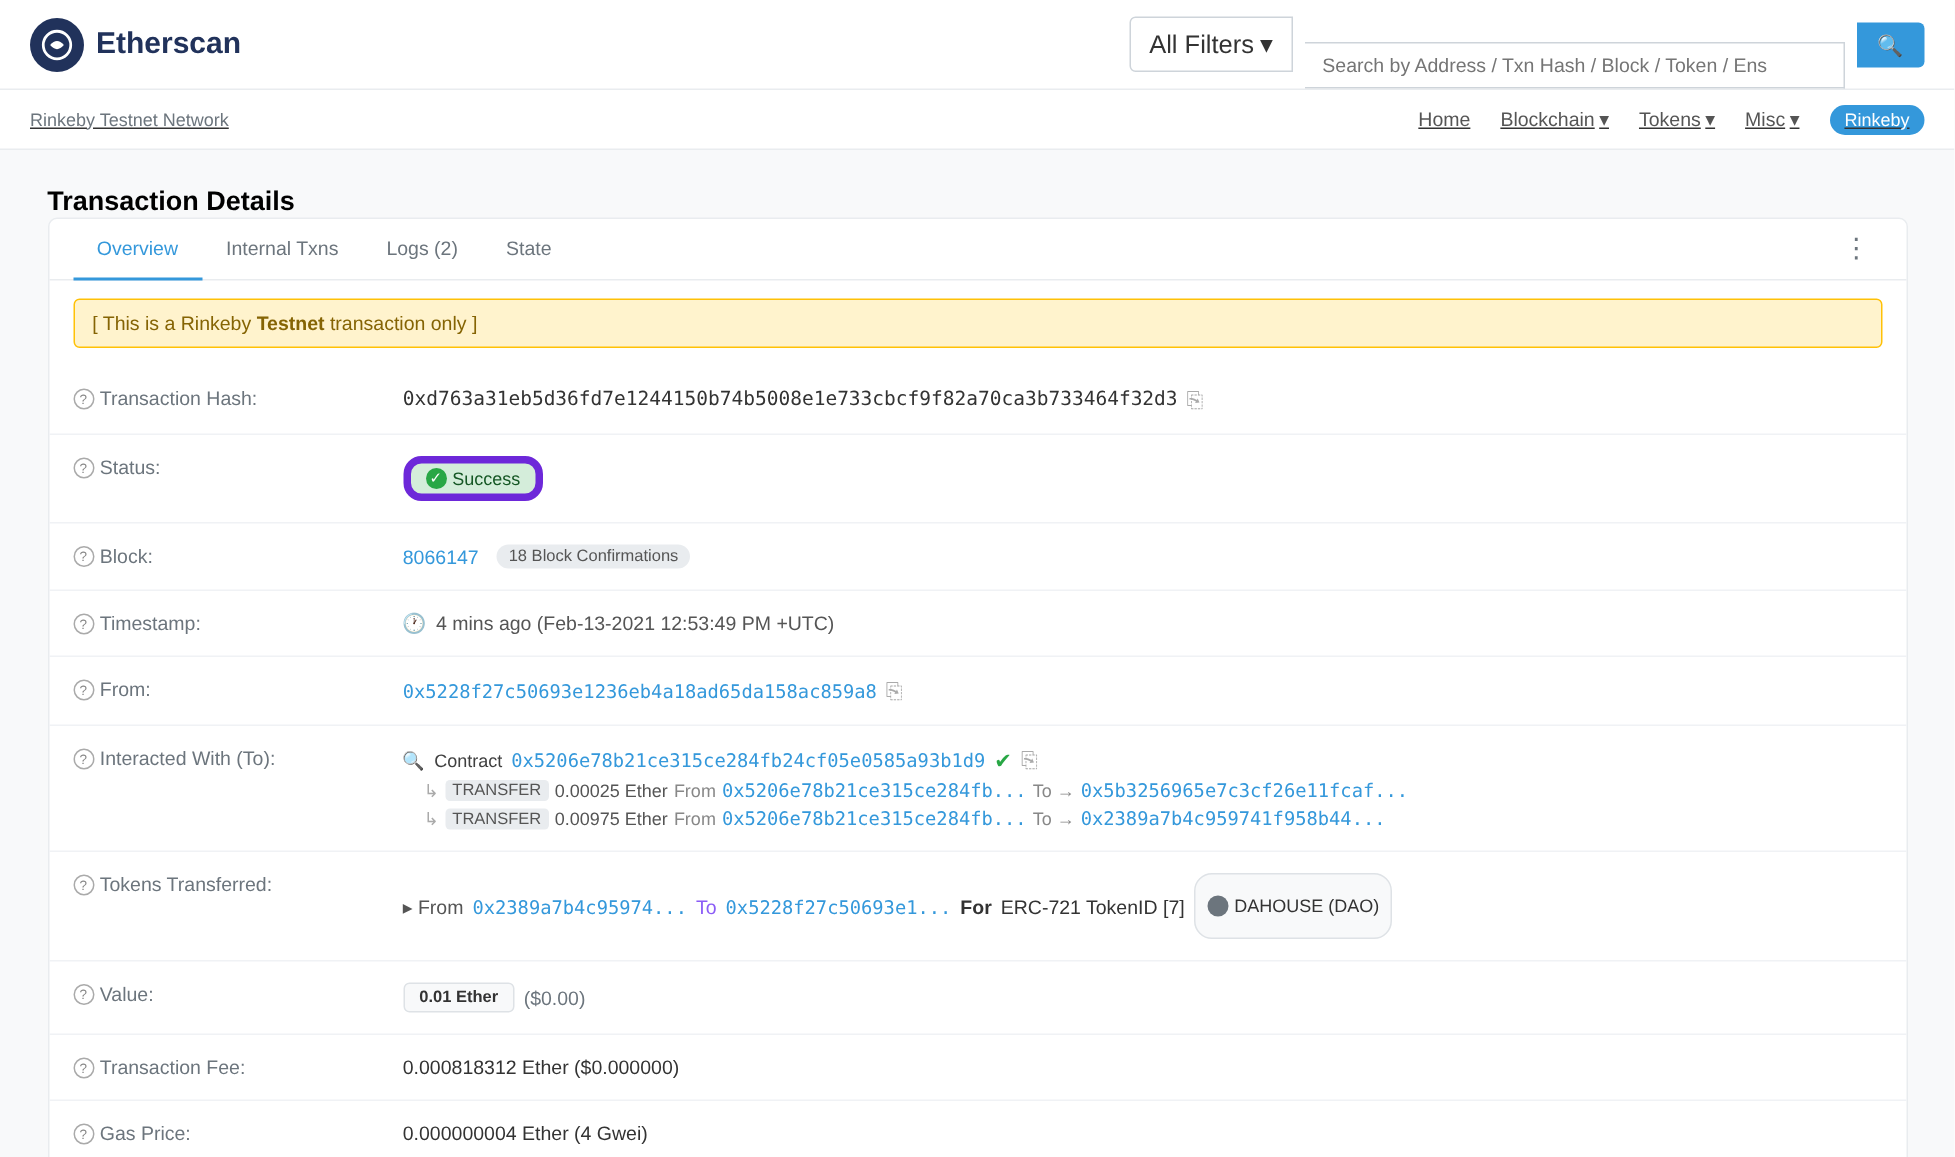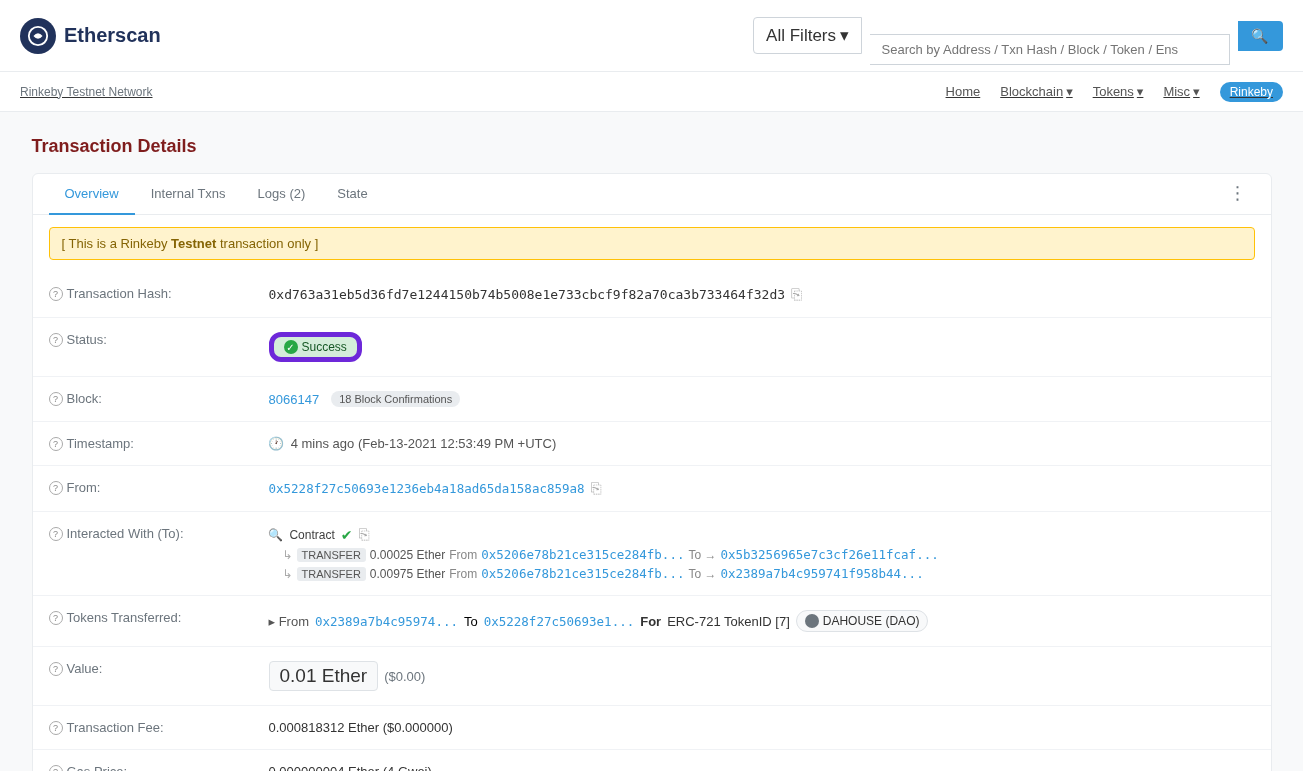--- a/index.html
+++ b/index.html
@@ -1,39 +1,39 @@
 <!DOCTYPE html>
 <html><head>
   <meta charset="utf-8">
   <style>
     * { box-sizing: border-box; margin: 0; padding: 0; }
     body { font-family: 'Segoe UI', Arial, sans-serif; font-size: 13px; color: #333; background: #f8f9fa; }
     
     
-    .header { background: #fff; border-bottom: 1px solid #e9ecef; padding: 16px 20px; display: flex; align-items: center; height: 72px; }
+    .header { background: #fff; border-bottom: 1px solid #e9ecef; padding: 16px 20px; display: flex; align-items: center; height: 60px; }
     .logo { display: flex; align-items: center; gap: 8px; margin-right: auto; }
     .logo-icon { width: 36px; height: 36px; background: #21325b; border-radius: 50%; display: flex; align-items: center; justify-content: center; }
     .logo-icon svg { width: 22px; height: 22px; fill: white; }
     .logo-text { font-size: 20px; font-weight: 600; color: #21325b; }
     .search-area { display: flex; align-items: center; gap: 8px; }
     .filter-btn { border: 1px solid #ced4da; background: #fff; padding: 7px 12px; border-radius: 4px 0 0 4px; font-size: 17px; cursor: pointer; color: #333; display: flex; align-items: center; gap: 4px; }
     .search-input { border: 1px solid #ced4da; border-left: none; padding: 7px 12px; width: 360px; font-size: 13px; outline: none; margin-top: 28px; }
     .search-btn { background: #3498db; border: none; padding: 7px 14px; border-radius: 0 4px 4px 0; cursor: pointer; color: white; font-size: 14px; }
     
     
     .subheader { background: #fff; border-bottom: 1px solid #e9ecef; padding: 0 20px; display: flex; align-items: center; justify-content: space-between; height: 40px; text-decoration: underline; }
     .network-badge { font-size: 12px; color: #6c757d; }
     .nav-links { display: flex; align-items: center; gap: 20px; }
     .nav-link { font-size: 13px; color: #555; text-decoration: none; cursor: pointer; }
     .nav-link-dropdown { display: flex; align-items: center; gap: 3px; }
     .network-pill { background: #3498db; color: white; padding: 3px 10px; border-radius: 12px; font-size: 12px; cursor: pointer; }
     
     
     .main { padding: 24px 20px; max-width: 1280px; margin: 0 auto; }
-    .page-title { font-size: 18px; font-weight: 600; color: #7f1d1d; margin-bottom: 16px; }
+    .page-title { font-size: 18px; font-weight: 600; color: #000000; }
     
     
     .card { background: #fff; border: 1px solid #e9ecef; border-radius: 6px; }
     
     
     .tabs { display: flex; border-bottom: 1px solid #e9ecef; padding: 0 16px; align-items: flex-start; }
     .tab { padding: 12px 16px; font-size: 13px; cursor: pointer; color: #6c757d; border-bottom: 2px solid transparent; margin-bottom: -1px; }
     .tab.active { color: #3498db; border-bottom: 2px solid #3498db; font-weight: 500; }
     .tab-more { margin-left: auto; color: #6c757d; cursor: pointer; font-size: 18px; padding: 8px; }
     
@@ -73,25 +73,25 @@
     .contract-label { color: #404040; font-size: 12px; }
     .verified-icon { color: #28a745; font-size: 14px; }
     .transfer-line { display: flex; align-items: center; gap: 4px; font-size: 12px; padding-left: 14px; color: #555; }
     .transfer-label { color: #888; }
     .transfer-tag { background: #e9ecef; color: #555; padding: 1px 5px; border-radius: 3px; font-size: 11px; }
     .arrow { color: #888; }
     
     
     .token-transfer { display: flex; align-items: center; gap: 6px; flex-wrap: wrap; justify-content: space-between; }
     .token-link { color: #3498db; cursor: pointer; font-family: monospace; font-size: 12.5px; }
-    .token-badge { display: inline-flex; align-items: center; gap: 4px; background: #f8f9fa; border: 1px solid #dee2e6; border-radius: 12px; padding: 3px 8px; font-size: 12px; cursor: pointer; }
+    .token-badge { display: inline-flex; align-items: center; gap: 4px; background: #f8f9fa; border: 1px solid #dee2e6; border-radius: 12px; padding: 14px 8px; font-size: 12px; cursor: pointer; }
     .token-circle { width: 14px; height: 14px; border-radius: 50%; background: #6c757d; display: inline-block; }
     
     
-    .value-box { background: #f8f9fa; border: 1px solid #dee2e6; padding: 3px 10px; border-radius: 4px; font-size: 19px; color: #333; font-weight: 400; }
+    .value-box { background: #f8f9fa; border: 1px solid #dee2e6; padding: 3px 10px; border-radius: 4px; font-size: 11px; color: #333; font-weight: 700; }
     .usd-value { color: #6c757d; font-size: 13px; }
     
     
     .see-more { padding: 14px 16px; }
   </style>
 </head>
 <body>
 
 <div class="header">
   <div class="logo">
@@ -217,20 +217,21 @@
     <div class="detail-row">
       <div class="detail-label">
         <span class="help-icon">?</span>
         <span>Interacted With (To):</span>
       </div>
       <div class="detail-value">
         <div class="contract-area">
           <div class="contract-line">
             <span style="color:#888;font-size:12px;">🔍</span>
             <span class="contract-label">Contract</span>
+            <a class="addr-link">0x5206e78b21ce315ce284fb24cf05e0585a93b1d9</a>
             <span class="verified-icon">✔</span>
             <span class="copy-icon">⎘</span>
           </div>
           <div class="transfer-line">
             <span style="color:#aaa;">↳</span>
             <span class="transfer-tag">TRANSFER</span>
             <span>0.00025 Ether</span>
             <span class="transfer-label">From</span>
             <a class="addr-link">0x5206e78b21ce315ce284fb...</a>
             <span class="arrow">To →</span>
@@ -251,21 +252,21 @@
 
     <div class="detail-row">
       <div class="detail-label">
         <span class="help-icon">?</span>
         <span>Tokens Transferred:</span>
       </div>
       <div class="detail-value">
         <div class="token-transfer">
           <span style="color:#555;">▸ From</span>
           <a class="token-link">0x2389a7b4c95974...</a>
-          <span style="color:#000000;">To</span>
+          <span style="color:#8b5cf6;">To</span>
           <a class="token-link">0x5228f27c50693e1...</a>
           <span style="font-weight:600;">For</span>
           <span>ERC-721 TokenID [7]</span>
           <span class="token-badge">
             <span class="token-circle"></span>
             <span>DAHOUSE (DAO)</span>
           </span>
         </div>
       </div>
     </div>

